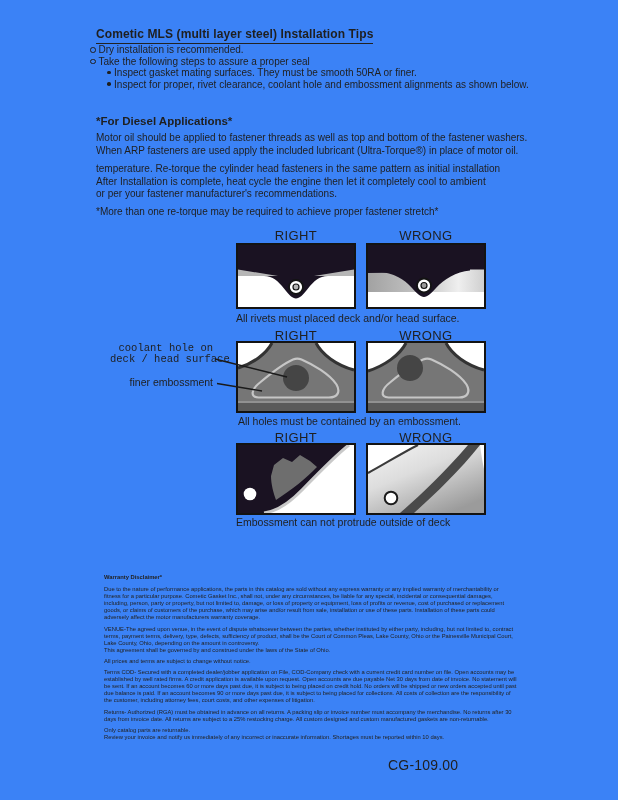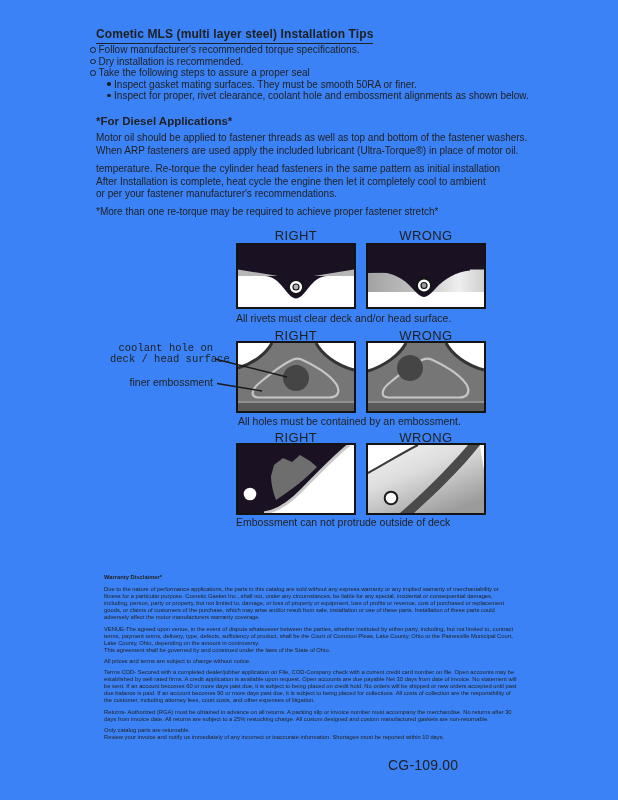--- a/index.html
+++ b/index.html
@@ -47,24 +47,20 @@
   svg{display:block;}
 </style>
 </head>
 <body>
 
 <div class="page">
 
   <div class="abs title" style="left:96px; top:27px;">Cometic MLS (multi layer steel) Installation Tips</div>
 
   <div class="abs bullets" style="left:90px; top:44px;">
-    <div class="b-row">
-      <span class="b-mark"></span>
-      <span class="b-text">Follow manufacturer's recommended torque specifications.</span>
-    </div>
     <div class="b-row">
       <span class="b-mark"></span>
       <span class="b-text">Dry installation is recommended.</span>
     </div>
     <div class="b-row">
       <span class="b-mark"></span>
       <span class="b-text">Take the following steps to assure a proper seal</span>
     </div>
     <div class="b-row indent">
       <span class="b-dot"></span>
@@ -115,21 +111,21 @@
     </defs>
     <rect x="0" y="0" width="120" height="66" fill="#1a1222"></rect>
     <path d="M2,30 C30,30 60,28.5 90,27 C100,26.5 110,26.5 118,26.5 V49 H2 Z" fill="url(#g1)"></path>
     <rect x="2" y="49" width="116" height="15" fill="#ffffff"></rect>
     <path d="M12,28.5 C28,30 38,36 46,45 C51,50.5 54.5,54 58,54 C61.5,54 65,50.5 70,45 C78,36 90,29 104,27.5 L104,2 L12,2 Z" fill="#1a1222"></path>
     <circle cx="58" cy="42.5" r="7" fill="#ffffff" stroke="#131313" stroke-width="1.8"></circle>
     <circle cx="58" cy="42.5" r="3" fill="#9a9a9a" stroke="#131313" stroke-width="1.2"></circle>
     <rect x="1" y="1" width="118" height="64" fill="none" stroke="#131313" stroke-width="2"></rect>
   </svg>
 
-  <div class="abs fig-caption" style="left:236px; top:312px;">All rivets must clear deck and/or head surface.</div>
+  <div class="abs fig-caption" style="left:236px; top:312px;">All rivets must placed deck and/or head surface.</div>
 
   <div class="abs fig-label" style="left:236px; top:328px;">RIGHT</div>
   <div class="abs fig-label" style="left:366px; top:328px;">WRONG</div>
 
   <div class="abs side-label" style="left:110px; top:343px;font-family:Liberation Mono, monospace;">
     <span style="display:block">coolant hole on</span>
     <span style="display:block">deck / head surface</span>
   </div>
   <div class="abs side-label" style="left:110px; top:377px;">finer embossment</div>
 

